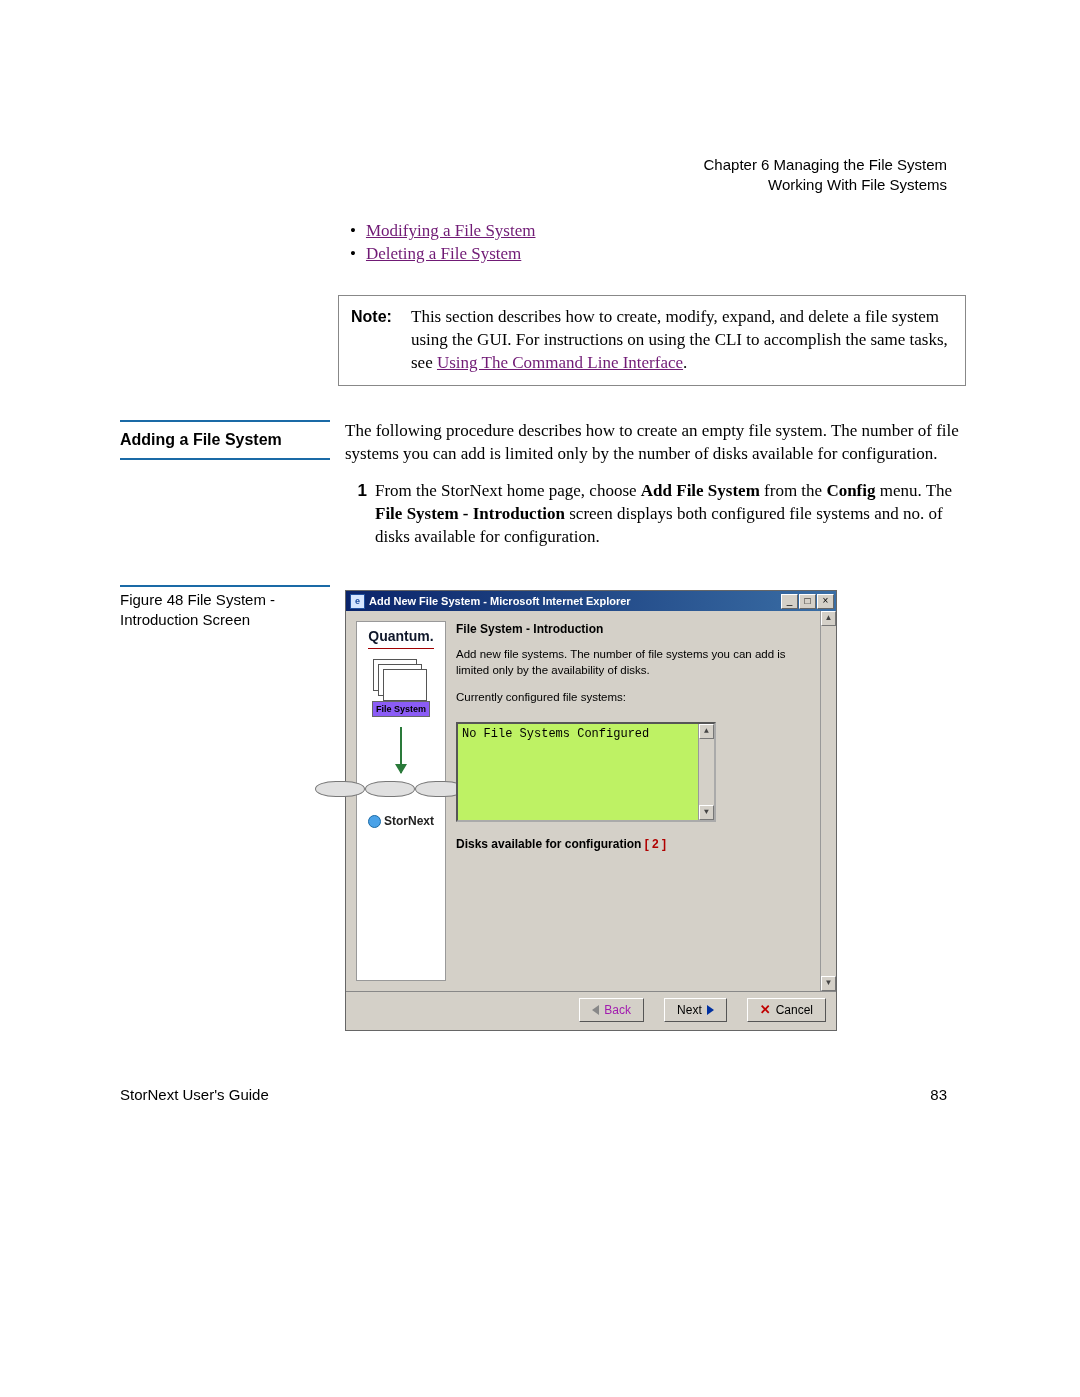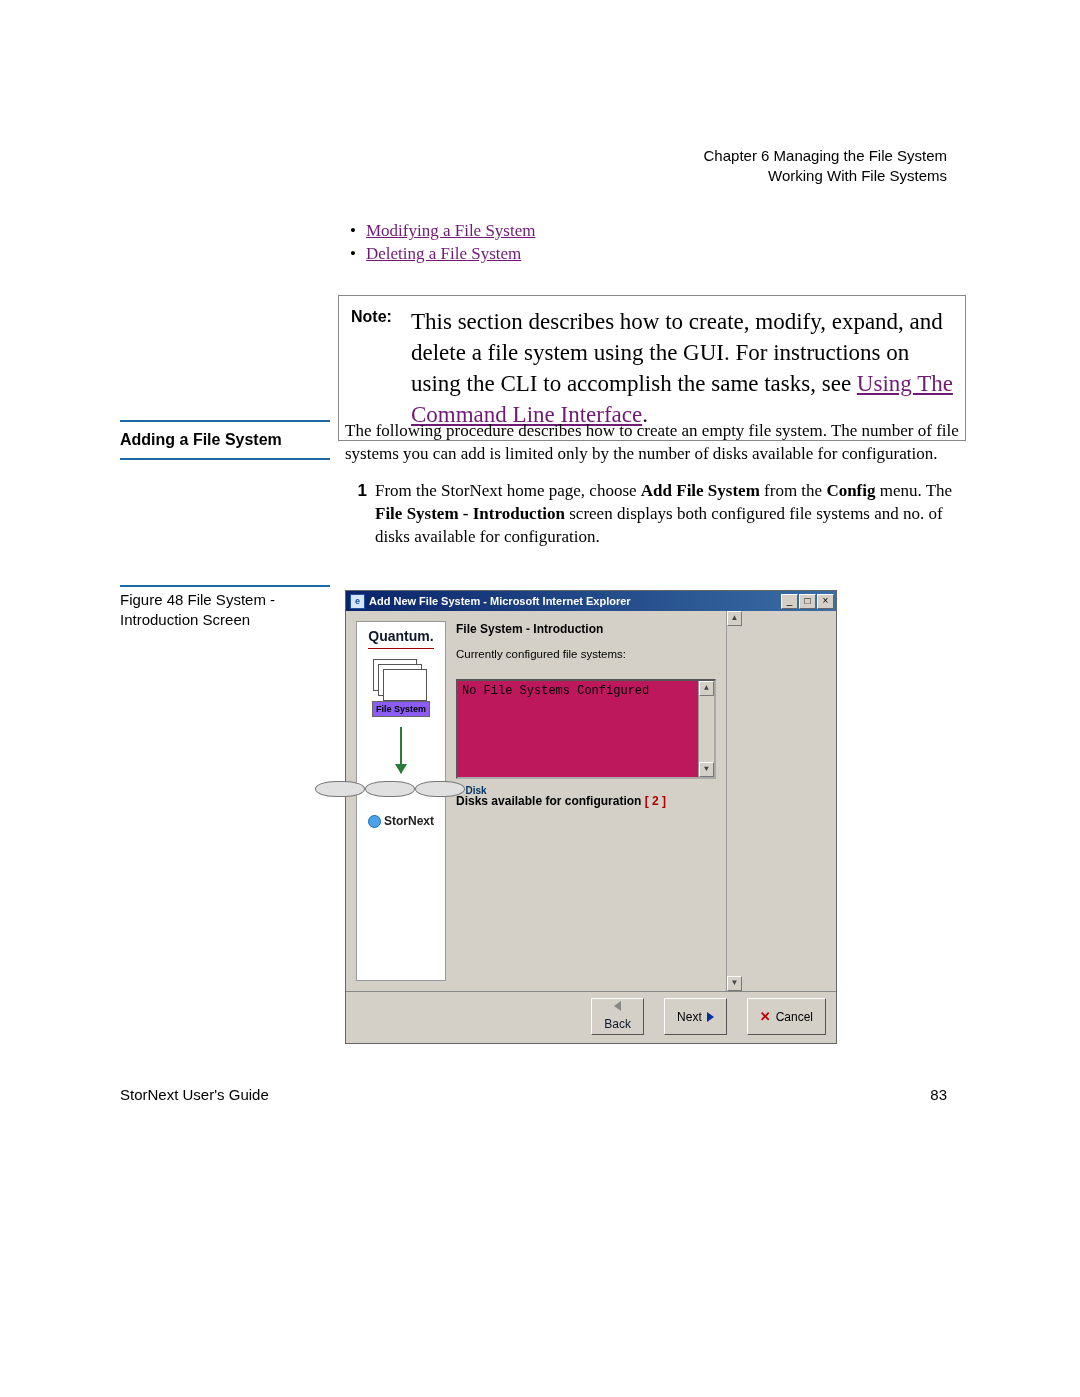--- a/index.html
+++ b/index.html
@@ -12,21 +12,21 @@
   }
   .page {
     width: 1080px;
     height: 1397px;
     position: relative;
     box-sizing: border-box;
     padding: 150px 120px 0 120px;
   }
   .header-right {
     position: absolute;
-    top: 146px;
+    top: 155px;
     right: 133px;
     text-align: right;
     font-family: Arial, Helvetica, sans-serif;
     font-size: 15px;
     line-height: 1.35;
   }
   .top-list {
     position: absolute;
     top: 220px;
     left: 350px;
@@ -55,21 +55,21 @@
     display: flex;
   }
   .note-label {
     font-family: Arial, Helvetica, sans-serif;
     font-weight: bold;
     font-size: 16px;
     flex: 0 0 60px;
   }
   .note-text {
     flex: 1;
-    font-size: 23px;
+    font-size: 17px;
   }
   .section-heading {
     position: absolute;
     top: 420px;
     left: 120px;
     width: 210px;
     font-family: Arial, Helvetica, sans-serif;
     font-weight: bold;
     font-size: 16px;
     border-top: 2px solid #1a6aa6;
@@ -266,21 +266,21 @@
     font-size: 11.5px;
     margin-bottom: 12px;
   }
   .list-label {
     font-size: 11.5px;
     margin-bottom: 16px;
   }
   .listbox {
     width: 260px;
     height: 100px;
-    background: #be185d;
+    background: #bef264;
     border: 2px inset #aaa;
     position: relative;
     font-family: "Courier New", monospace;
     font-size: 12px;
     padding: 2px 4px;
     box-sizing: border-box;
     margin-bottom: 14px;
   }
   .listbox-scroll {
     position: absolute; right: 0; top: 0; bottom: 0;
@@ -305,21 +305,21 @@
   }
   .winbtn {
     background: #d4d0c8;
     border: 1px solid #fff;
     border-right-color: #555; border-bottom-color: #555;
     padding: 2px 12px;
     font-family: Tahoma, Arial, sans-serif;
     font-size: 12px;
     display: flex; align-items: center; gap: 5px;
   }
-  .winbtn.disabled { color: #0f172a; flex-direction: column; }
+  .winbtn.disabled { color: #a21caf; }
   .tri-left {
     width: 0; height: 0;
     border-top: 5px solid transparent;
     border-bottom: 5px solid transparent;
     border-right: 7px solid #888;
   }
   .tri-right {
     width: 0; height: 0;
     border-top: 5px solid transparent;
     border-bottom: 5px solid transparent;
@@ -412,20 +412,21 @@
             <div class="disk-label">Disk</div>
           </div>
           <div class="sn-brand">
             <div class="sn-dot"></div>
             <span>StorNext</span>
           </div>
         </div>
 
         <div class="content">
           <div class="content-title">File System - Introduction</div>
+          <div class="content-para">Add new file systems. The number of file systems you can add is limited only by the availability of disks.</div>
           <div class="list-label">Currently configured file systems:</div>
           <div class="listbox">
             <span>No File Systems Configured</span>
             <div class="listbox-scroll">
               <div class="ie-scroll-btn">▲</div>
               <div class="ie-scroll-btn">▼</div>
             </div>
           </div>
           <div class="disks-avail">
             <span>Disks available for configuration </span>

